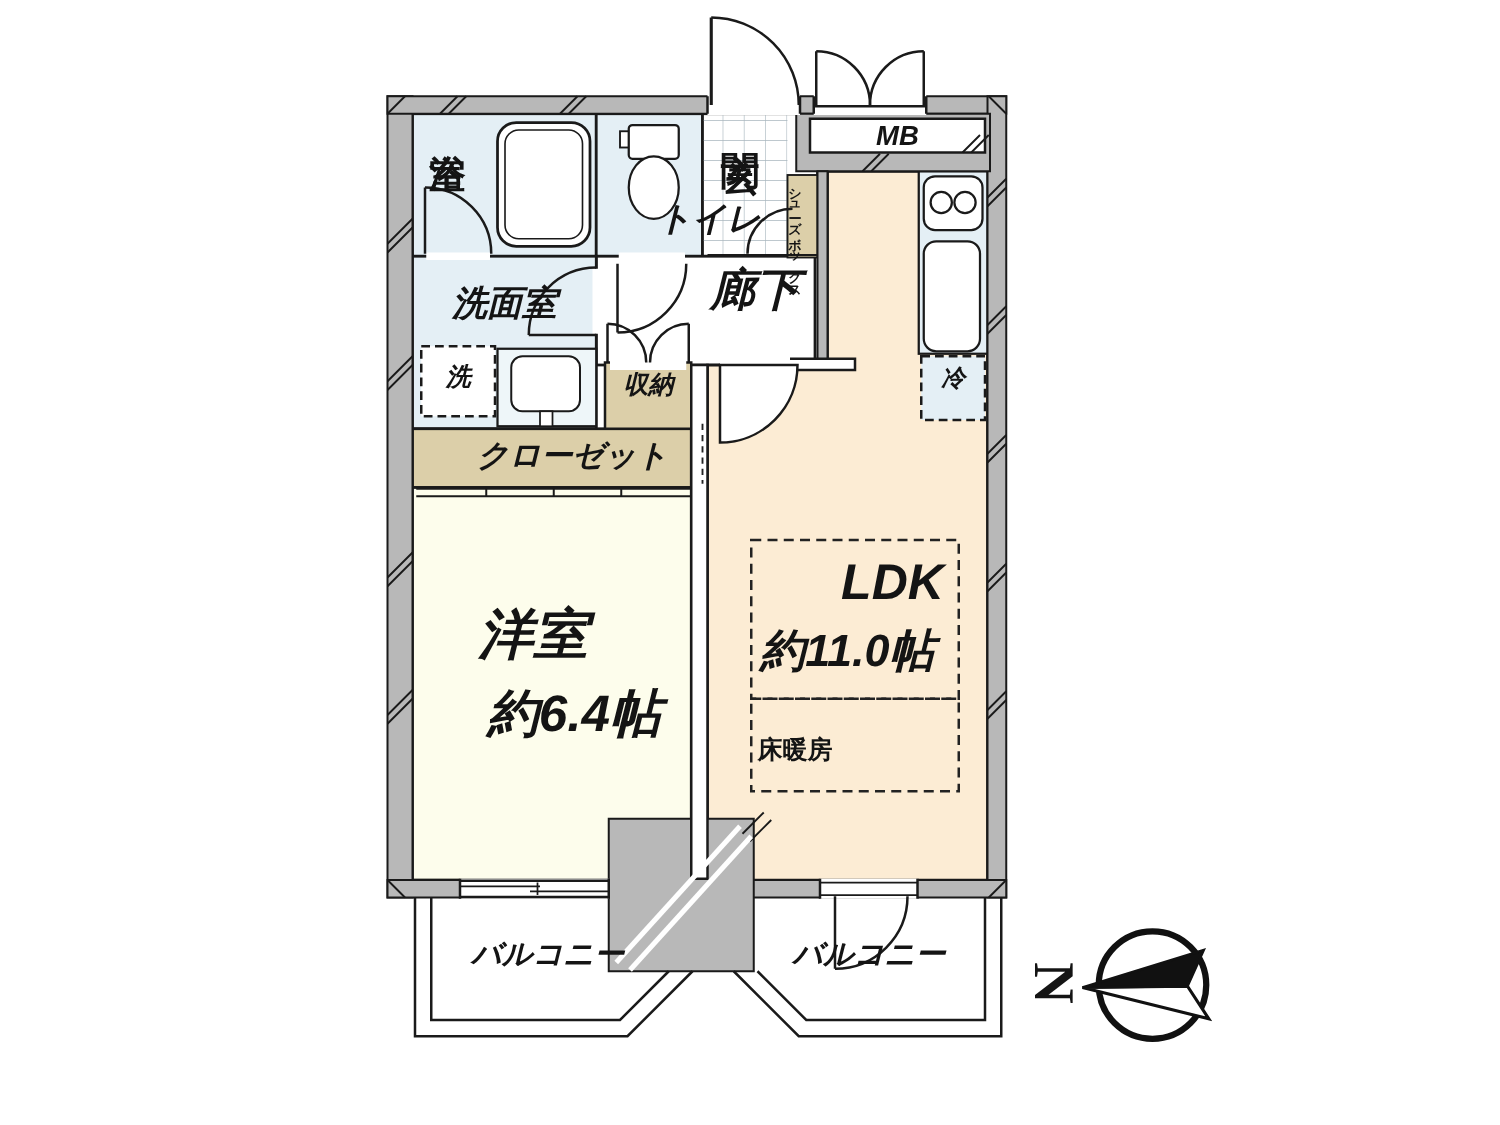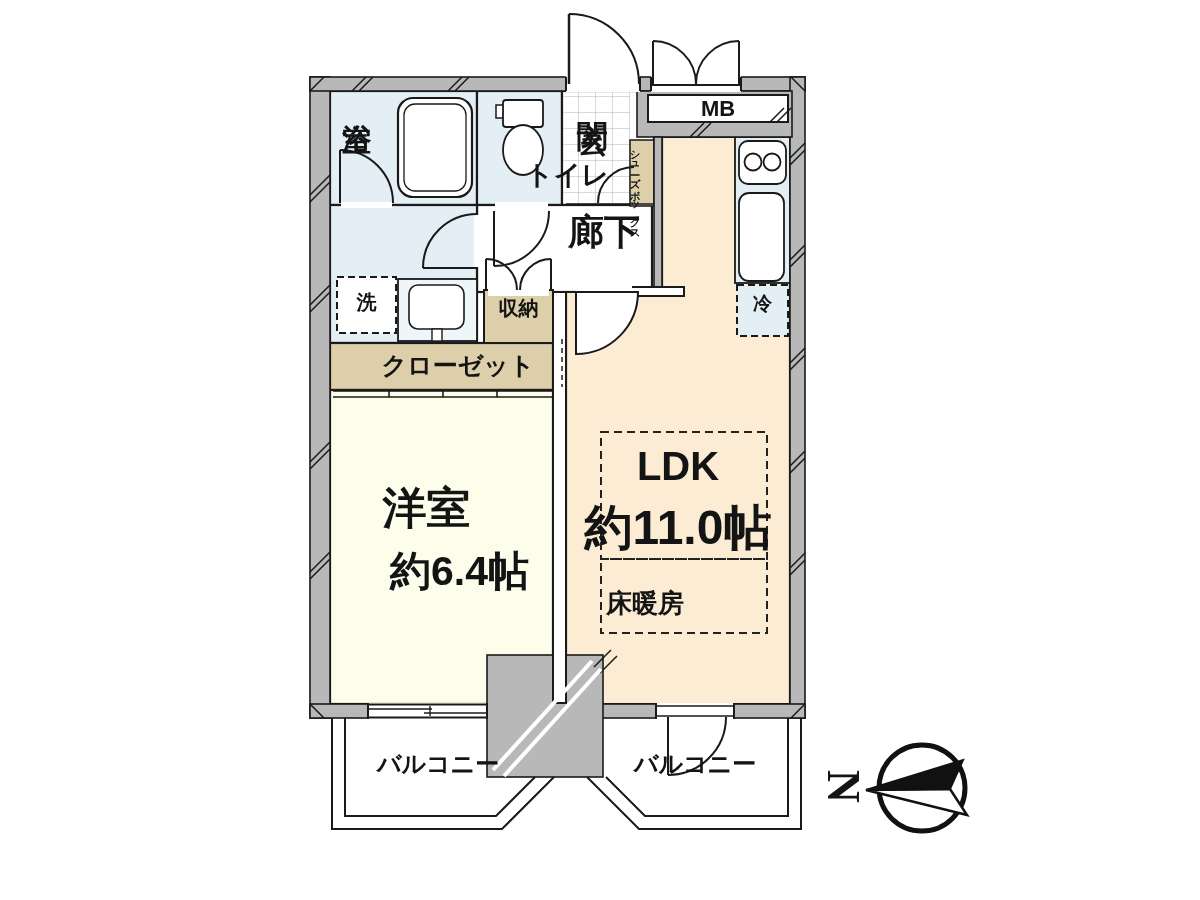--- a/index.html
+++ b/index.html
@@ -1,20 +1,20 @@
 <!DOCTYPE html>
 <html><head>
 <meta charset="utf-8">
 <style>
   html,body{margin:0;padding:0;background:#fff;}
   #stage{position:relative;width:1200px;height:900px;background:#ffffff;overflow:hidden;
          font-family:"Liberation Sans","DejaVu Sans",sans-serif;color:#111;}
   #plan-svg{position:absolute;left:0;top:0;}
   .lbl{position:absolute;font-weight:600;color:#141414;white-space:nowrap;line-height:1.15;}
-  .ctr{text-align:center;}
+  .ctr{text-align:center;font-style:italic;}
   .v{writing-mode:vertical-rl;}
   .shoes{writing-mode:vertical-rl;font-size:10.5px;line-height:12.5px;letter-spacing:1px;font-weight:600;}
   .north{font-family:"Liberation Serif","DejaVu Serif",serif;font-weight:bold;transform:rotate(90deg);}
 </style>
 </head>
 <body>
 
 <div id="stage">
 <svg id="plan-svg" width="1200" height="900" viewBox="0 0 1200 900">
   <defs>
@@ -188,26 +188,27 @@
     <polygon points="866,790 967,815 950,789" fill="#ffffff" stroke="#111" stroke-width="2.5"></polygon>
     <polygon points="866,790 963,760 950,789" fill="#111" stroke="#111" stroke-width="2"></polygon>
   </g>
 </svg>
 
 <div class="lbl v" style="left:340px;top:100px;font-size:29px;">浴室</div>
 <div class="lbl ctr" style="left:477px;top:160px;width:85px;font-size:27px;margin-left:48px;">トイレ</div>
 <div class="lbl v" style="left:574px;top:98px;font-size:31px;">玄関</div>
 <div class="lbl shoes" style="left:629px;top:143px;height:58px;">シューズボックス</div>
 <div class="lbl ctr" style="left:648px;top:96px;width:140px;font-size:22px;">MB</div>
+<div class="lbl ctr" style="left:330px;top:227px;width:147px;font-size:28px;">洗面室</div>
 <div class="lbl ctr" style="left:337px;top:291px;width:59px;font-size:20px;">洗</div>
 <div class="lbl ctr" style="left:556px;top:211px;width:96px;font-size:36px;">廊下</div>
 <div class="lbl ctr" style="left:484px;top:297px;width:69px;font-size:20px;">収納</div>
 <div class="lbl ctr" style="left:330px;top:351px;width:256px;font-size:25px;">クローゼット</div>
 <div class="lbl ctr" style="left:330px;top:483px;width:193px;font-size:44px;">洋室</div>
 <div class="lbl ctr" style="left:330px;top:548px;width:259px;font-size:41px;">約6.4帖</div>
-<div class="lbl ctr" style="left:566px;top:443px;width:224px;font-size:40px;">LDK</div>
-<div class="lbl ctr" style="left:566px;top:500px;width:224px;font-size:48px;">約11.0帖</div>
-<div class="lbl" style="left:606px;top:589px;font-size:26px;">床暖房</div>
+<div class="lbl ctr" style="left:566px;top:443px;width:224px;font-size:40px;padding-left:36px;">LDK</div>
+<div class="lbl ctr" style="left:566px;top:500px;width:224px;font-size:36px;">約11.0帖</div>
+<div class="lbl" style="left:606px;top:589px;font-size:20px;">床暖房</div>
 <div class="lbl ctr" style="left:737px;top:293px;width:51px;font-size:19px;">冷</div>
 <div class="lbl ctr" style="left:338px;top:750px;width:200px;font-size:24px;">バルコニー</div>
 <div class="lbl ctr" style="left:596px;top:750px;width:198px;font-size:24px;">バルコニー</div>
 <div class="lbl north" style="left:826px;top:760px;font-size:46px;">N</div>
 </div>
 
 </body></html>

